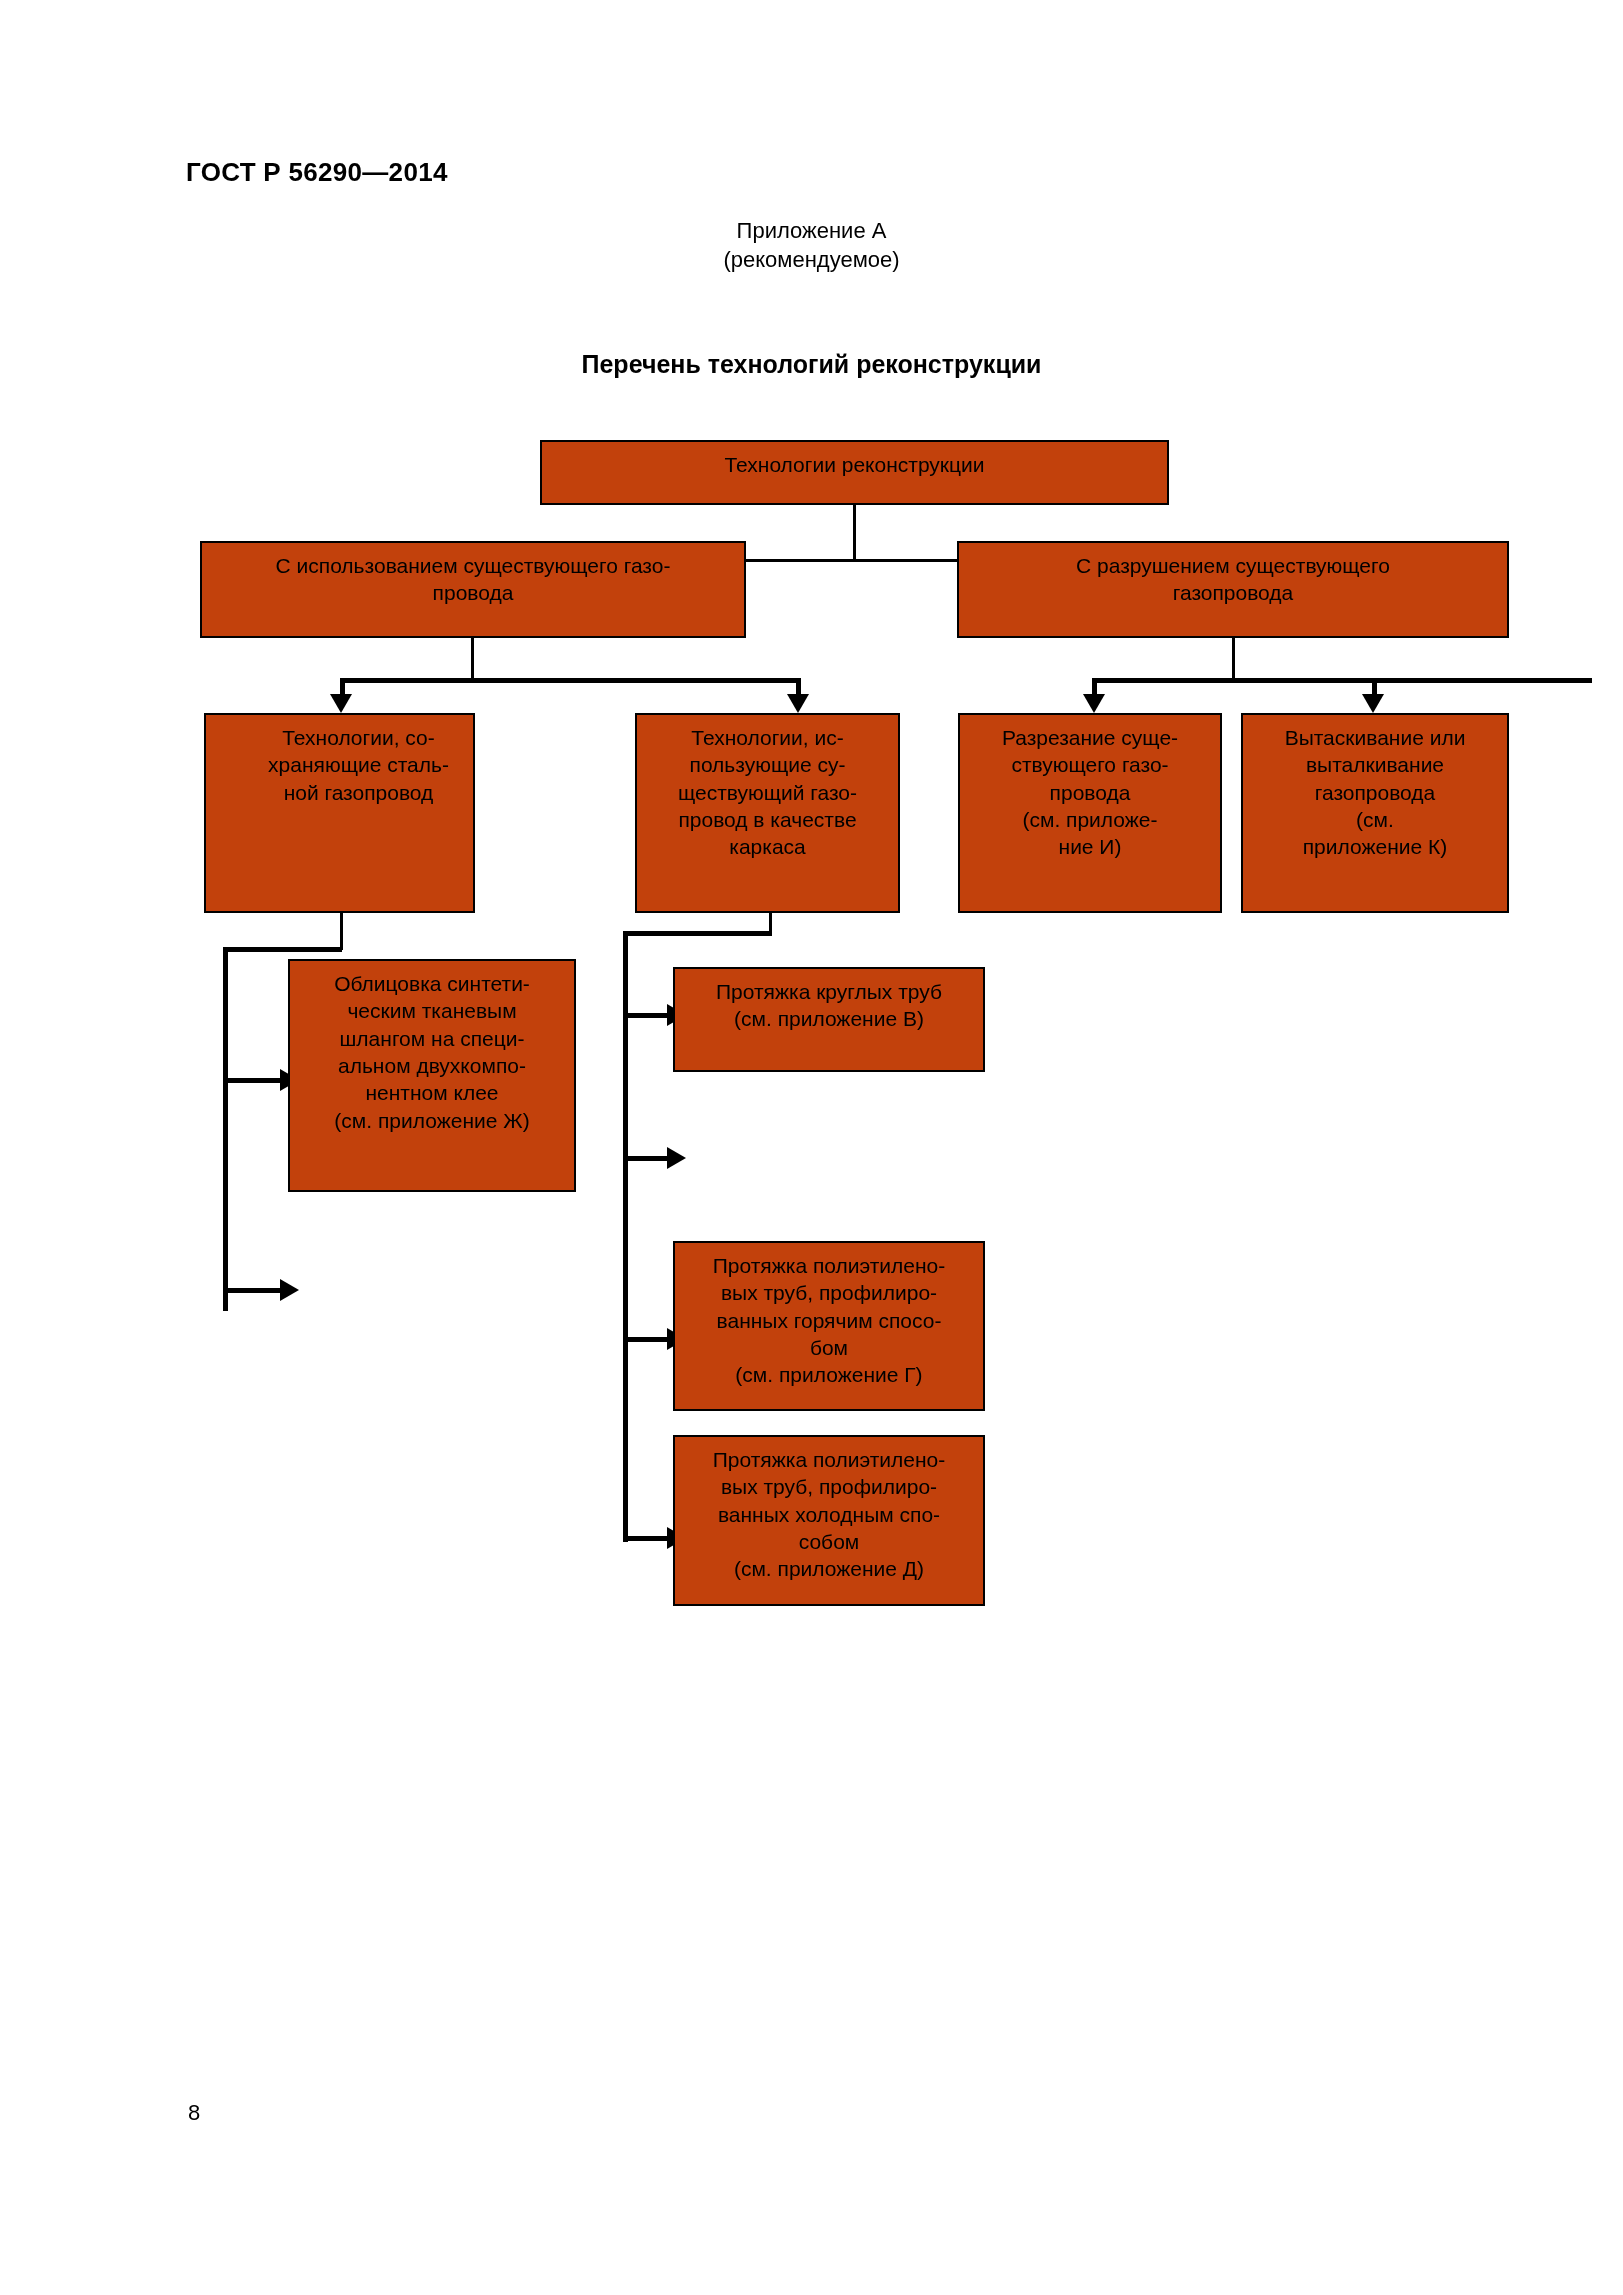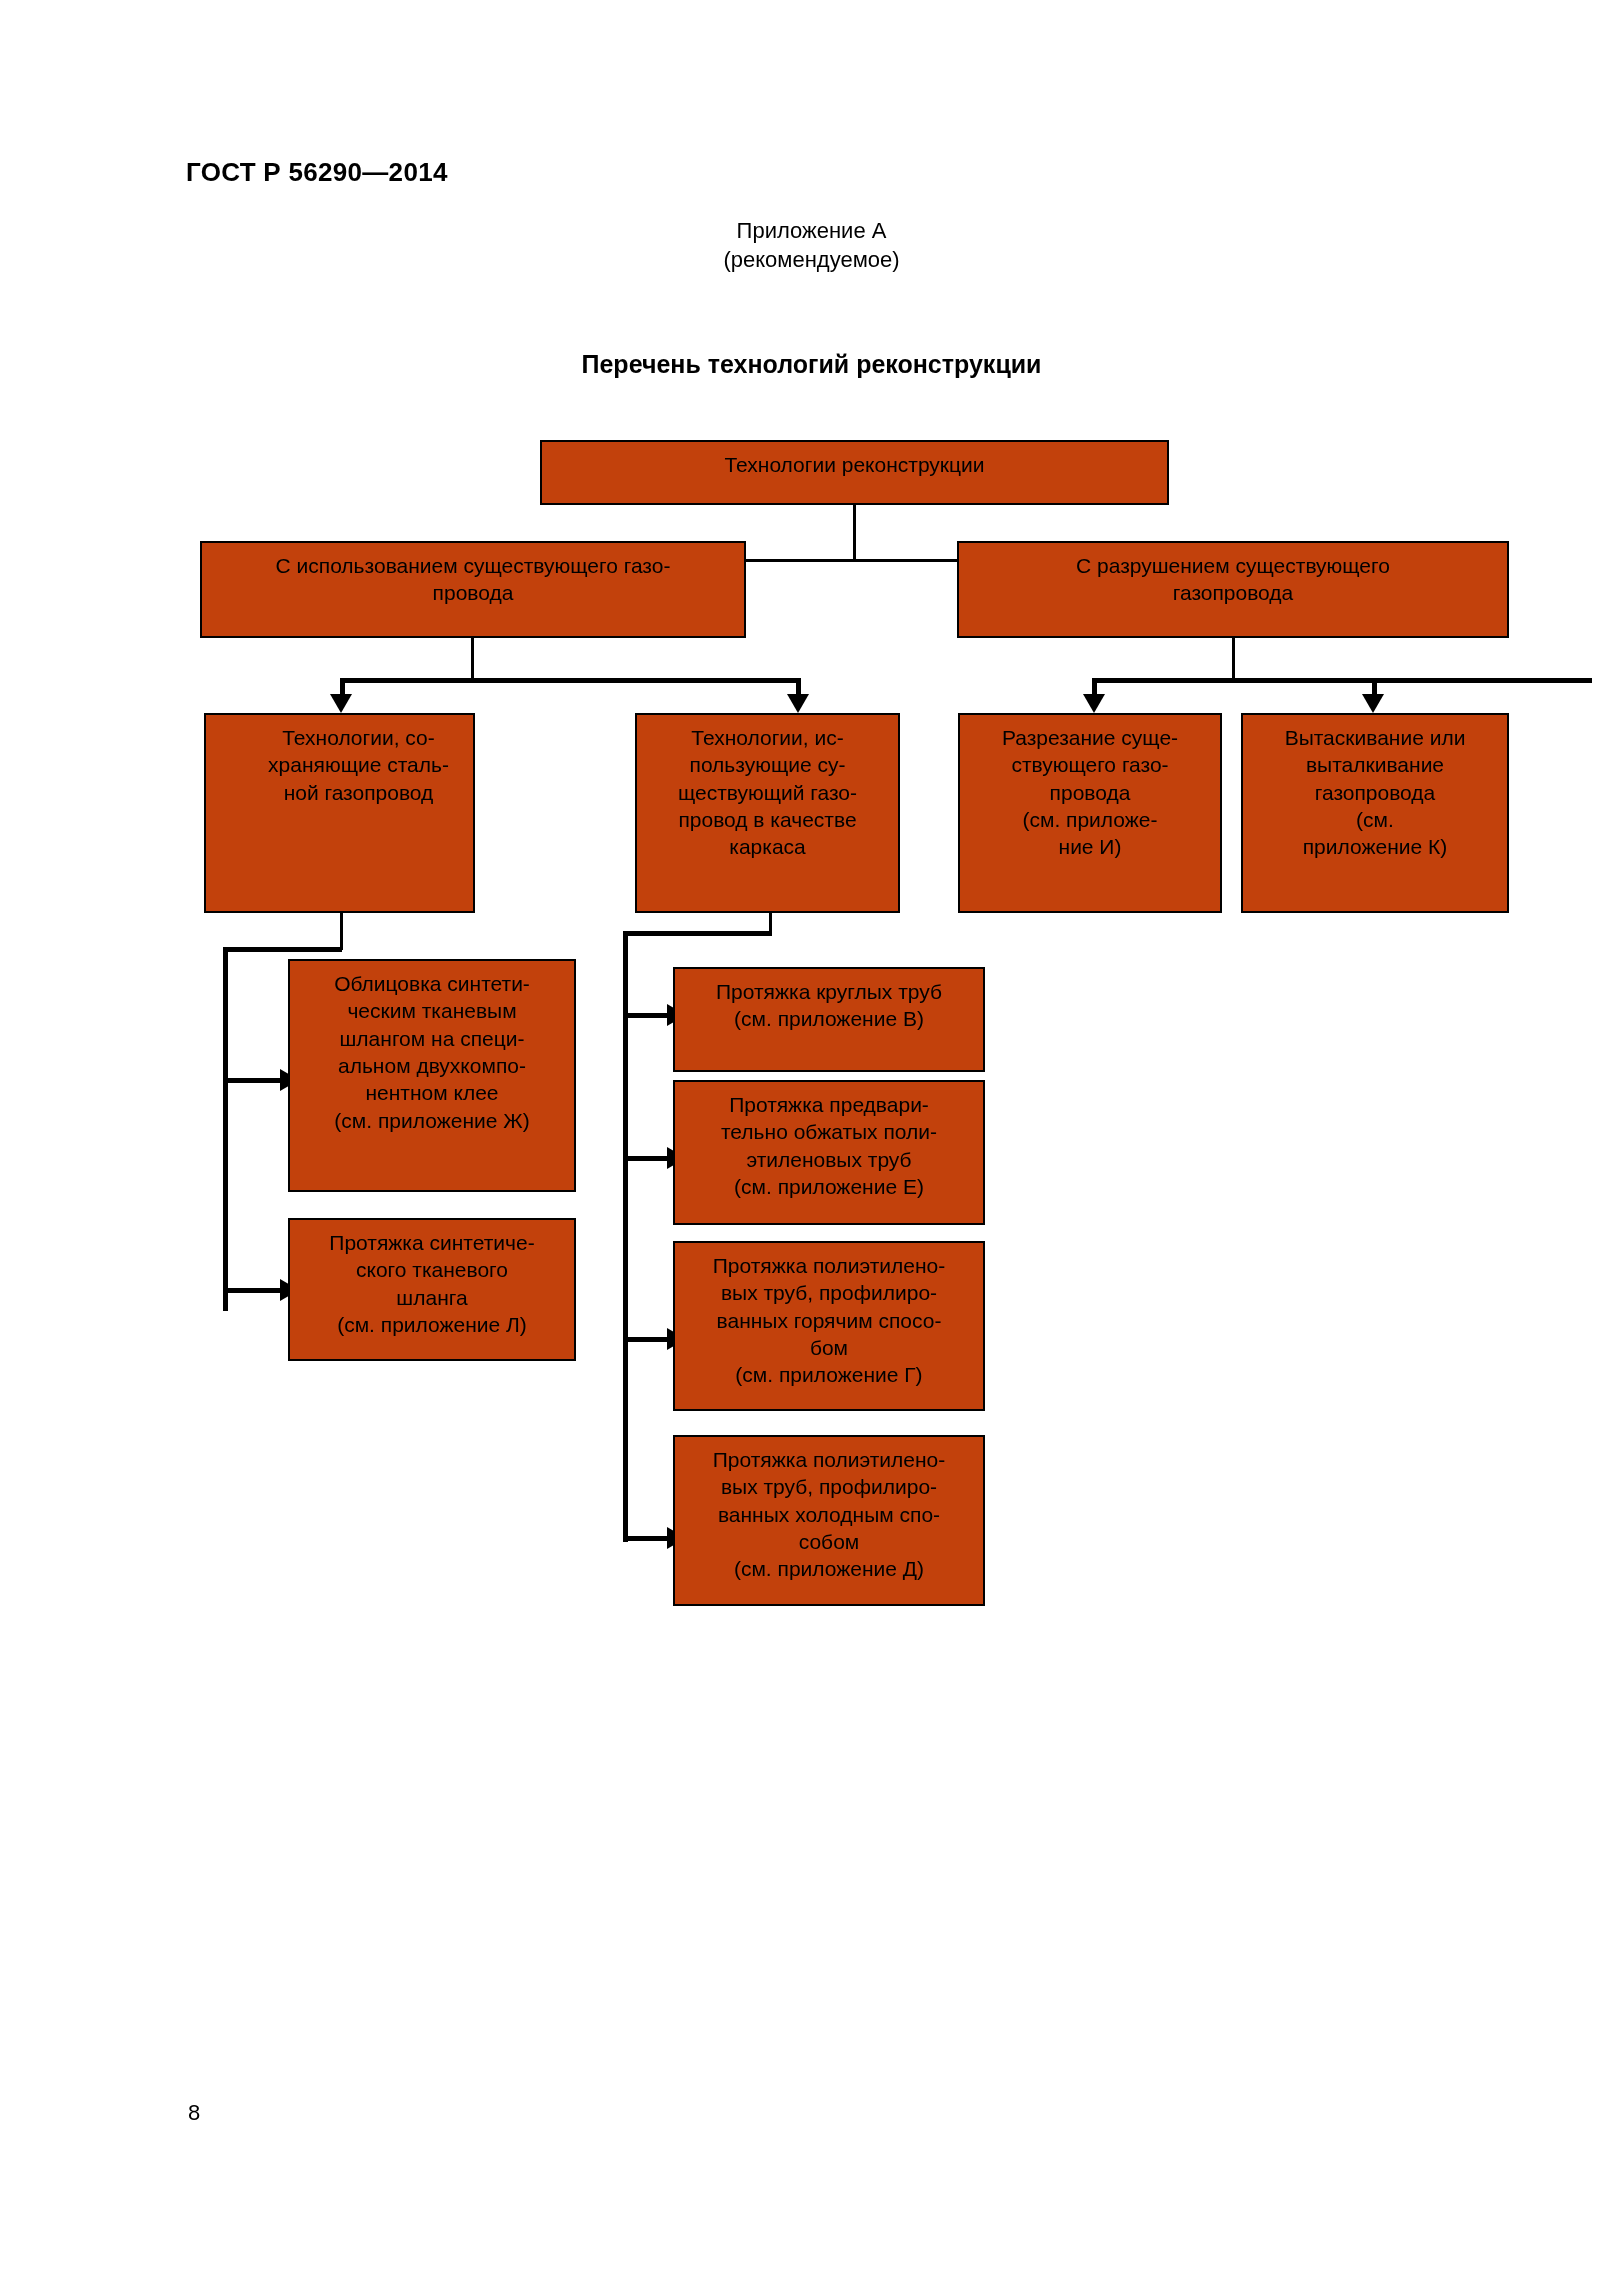--- a/index.html
+++ b/index.html
@@ -118,26 +118,20 @@
 
   <div class="bx top" style="left:288px;top:959px;width:288px;height:233px;">
     <span class="tx">Облицовка синтети-
 ческим тканевым
 шлангом на специ-
 альном двухкомпо-
 нентном клее
 (см. приложение Ж)</span>
   </div>
 
-  <div class="bx top" style="left:288px;top:1218px;width:288px;height:143px;">
-    <span class="tx">Протяжка синтетиче-
-ского тканевого
-шланга
-(см. приложение Л)</span>
-  </div>
 
   <div class="v" style="left:769px;top:913px;height:21px;"></div>
   <div class="hth" style="left:623px;top:931px;width:149px;"></div>
   <div class="vth" style="left:623px;top:931px;height:611px;"></div>
 
   <div class="hth" style="left:623px;top:1013px;width:47px;"></div>
   <div class="aright" style="left:667px;top:1004px;"></div>
 
   <div class="hth" style="left:623px;top:1156px;width:47px;"></div>
   <div class="aright" style="left:667px;top:1147px;"></div>
@@ -146,26 +140,20 @@
   <div class="aright" style="left:667px;top:1328px;"></div>
 
   <div class="hth" style="left:623px;top:1536px;width:47px;"></div>
   <div class="aright" style="left:667px;top:1527px;"></div>
 
   <div class="bx top" style="left:673px;top:967px;width:312px;height:105px;">
     <span class="tx">Протяжка круглых труб
 (см. приложение В)</span>
   </div>
 
-  <div class="bx top" style="left:673px;top:1080px;width:312px;height:145px;">
-    <span class="tx">Протяжка предвари-
-тельно обжатых поли-
-этиленовых труб
-(см. приложение Е)</span>
-  </div>
 
   <div class="bx top" style="left:673px;top:1241px;width:312px;height:170px;">
     <span class="tx">Протяжка полиэтилено-
 вых труб, профилиро-
 ванных горячим спосо-
 бом
 (см. приложение Г)</span>
   </div>
 
   <div class="bx top" style="left:673px;top:1435px;width:312px;height:171px;">

